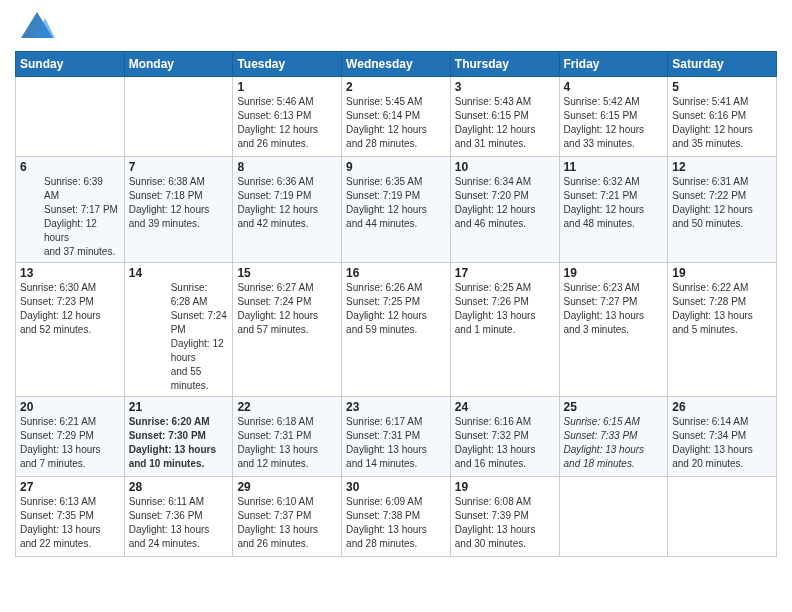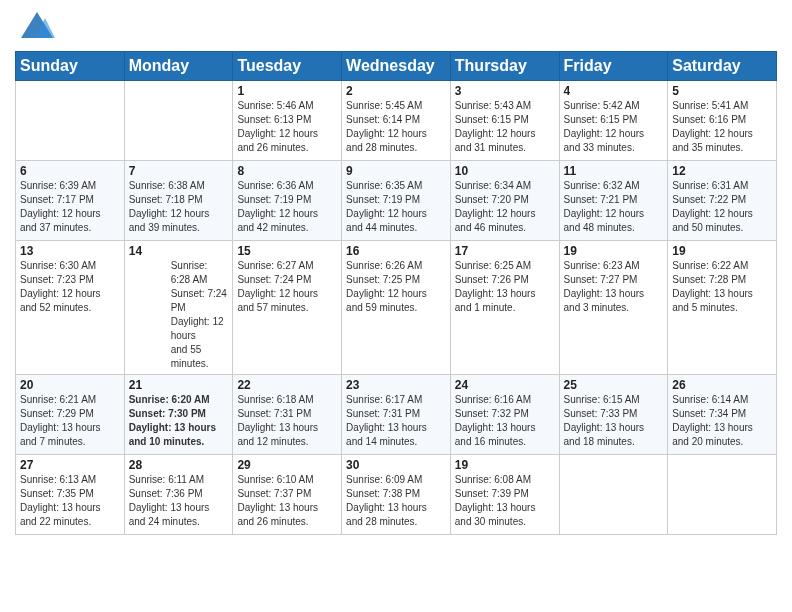--- a/index.html
+++ b/index.html
@@ -36,21 +36,21 @@
       color: #444;
     }
     .calendar {
       width: 100%;
       border-collapse: collapse;
       table-layout: fixed;
     }
     .calendar th {
       background: #2271b5;
       color: #fff;
-      font-size: 16px;
+      font-size: 12px;
       font-weight: bold;
       padding: 5px 4px;
       text-align: left;
       border: 1px solid #1a5fa0;
     }
     .calendar td {
       vertical-align: top;
       border: 1px solid #ccc;
       padding: 3px 4px;
       font-size: 9.5px;
@@ -170,21 +170,21 @@
             <span class="day-num">5</span>
             <div class="day-info" style="white-space: pre-line;">Sunrise: 5:41 AM
 Sunset: 6:16 PM
 Daylight: 12 hours
 and 35 minutes.</div>
           </td>
         </tr>
         <tr>
           <td>
             <span class="day-num">6</span>
-            <div class="day-info" style="white-space: pre-line;">Sunrise: 6:39 AM
+            <div class="day-info" style="white-space: pre-line; margin-left: 24px;">Sunrise: 6:39 AM
 Sunset: 7:17 PM
 Daylight: 12 hours
 and 37 minutes.</div>
           </td>
           <td>
             <span class="day-num">7</span>
             <div class="day-info" style="white-space: pre-line;">Sunrise: 6:38 AM
 Sunset: 7:18 PM
 Daylight: 12 hours
 and 39 minutes.</div>
@@ -307,21 +307,21 @@
           </td>
           <td>
             <span class="day-num">24</span>
             <div class="day-info" style="white-space: pre-line;">Sunrise: 6:16 AM
 Sunset: 7:32 PM
 Daylight: 13 hours
 and 16 minutes.</div>
           </td>
           <td>
             <span class="day-num">25</span>
-            <div class="day-info" style="white-space: pre-line;">Sunrise: 6:15 AM
+            <div class="day-info" style="white-space: pre-line; font-style: italic;">Sunrise: 6:15 AM
 Sunset: 7:33 PM
 Daylight: 13 hours
 and 18 minutes.</div>
           </td>
           <td>
             <span class="day-num">26</span>
             <div class="day-info" style="white-space: pre-line;">Sunrise: 6:14 AM
 Sunset: 7:34 PM
 Daylight: 13 hours
 and 20 minutes.</div>

